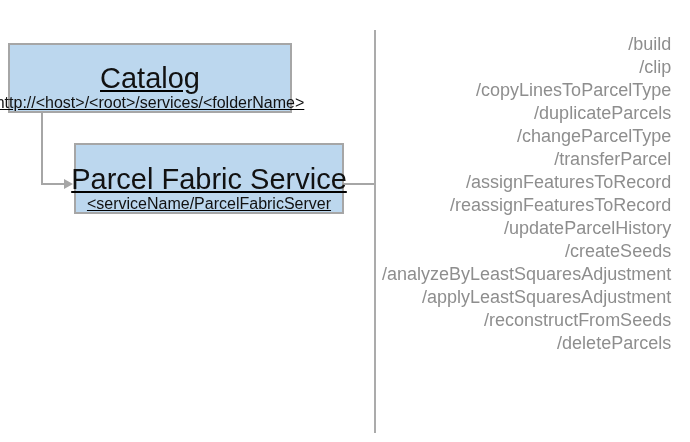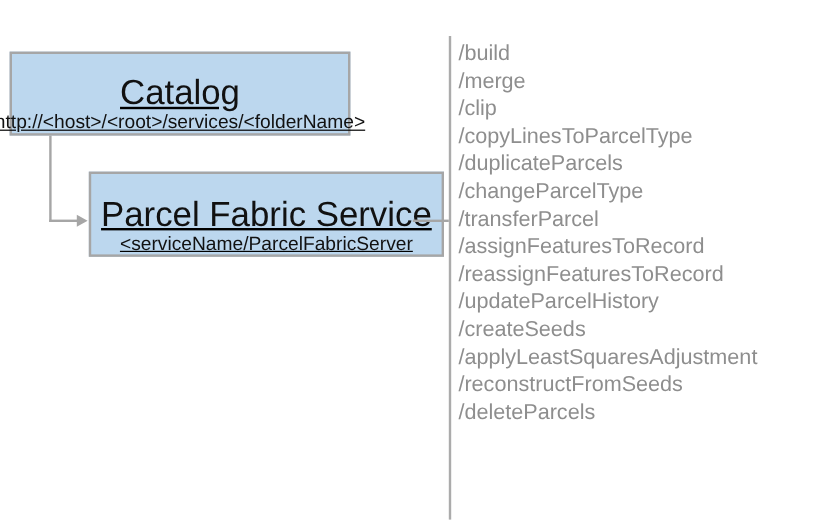--- a/index.html
+++ b/index.html
@@ -24,21 +24,21 @@
     background: var(--box_fill);
     border: 2px solid var(--box_border);
     display: flex;
     flex-direction: column;
     align-items: center;
     justify-content: flex-end;
     text-align: center;
     text-decoration: underline;
   }
   .box-catalog { left: 8px;  top: 43px;  width: 284px; height: 70px; }
-  .box-service { left: 74px; top: 143px; width: 296px; height: 71px; }
+  .box-service { left: 74px; top: 143px; width: 270px; height: 71px; }
   .box-title {
     font-size: 29px;
     line-height: 32px;
     color: var(--title_text);
     white-space: nowrap;
   }
   .box-subtitle {
     font-size: 16px;
     line-height: 16px;
     margin-top: 1px;
@@ -56,20 +56,21 @@
     border-top: 5px solid transparent;
     border-bottom: 5px solid transparent;
     border-left: 9px solid var(--connector);
   }
   .divider { left: 374px; top: 30px; width: 2px; height: 403px; background: #ABABAB; }
   .endpoints {
     position: absolute;
     left: 382px; top: 33px;
     display: flex;
     flex-direction: column;
+    align-items: flex-end;
   }
   .endpoint {
     font-size: 18px;
     line-height: 23px;
     color: var(--endpoint_text);
     white-space: nowrap;
   }
 </style>
 </head>
 <body>
@@ -88,28 +89,28 @@
   <div class="box box-service">
     <div class="box-title">Parcel Fabric Service</div>
     <div class="box-subtitle">&lt;serviceName/ParcelFabricServer</div>
   </div>
 
   <div class="line conn-right"></div>
   <div class="line divider"></div>
 
   <div class="endpoints">
     <div class="endpoint">/build</div>
-    <div class="endpoint">/merge</div>
     <div class="endpoint">/clip</div>
     <div class="endpoint">/copyLinesToParcelType</div>
     <div class="endpoint">/duplicateParcels</div>
     <div class="endpoint">/changeParcelType</div>
     <div class="endpoint">/transferParcel</div>
     <div class="endpoint">/assignFeaturesToRecord</div>
     <div class="endpoint">/reassignFeaturesToRecord</div>
     <div class="endpoint">/updateParcelHistory</div>
     <div class="endpoint">/createSeeds</div>
+    <div class="endpoint">/analyzeByLeastSquaresAdjustment</div>
     <div class="endpoint">/applyLeastSquaresAdjustment</div>
     <div class="endpoint">/reconstructFromSeeds</div>
     <div class="endpoint">/deleteParcels</div>
   </div>
 
 </div>
 
 </body></html>

